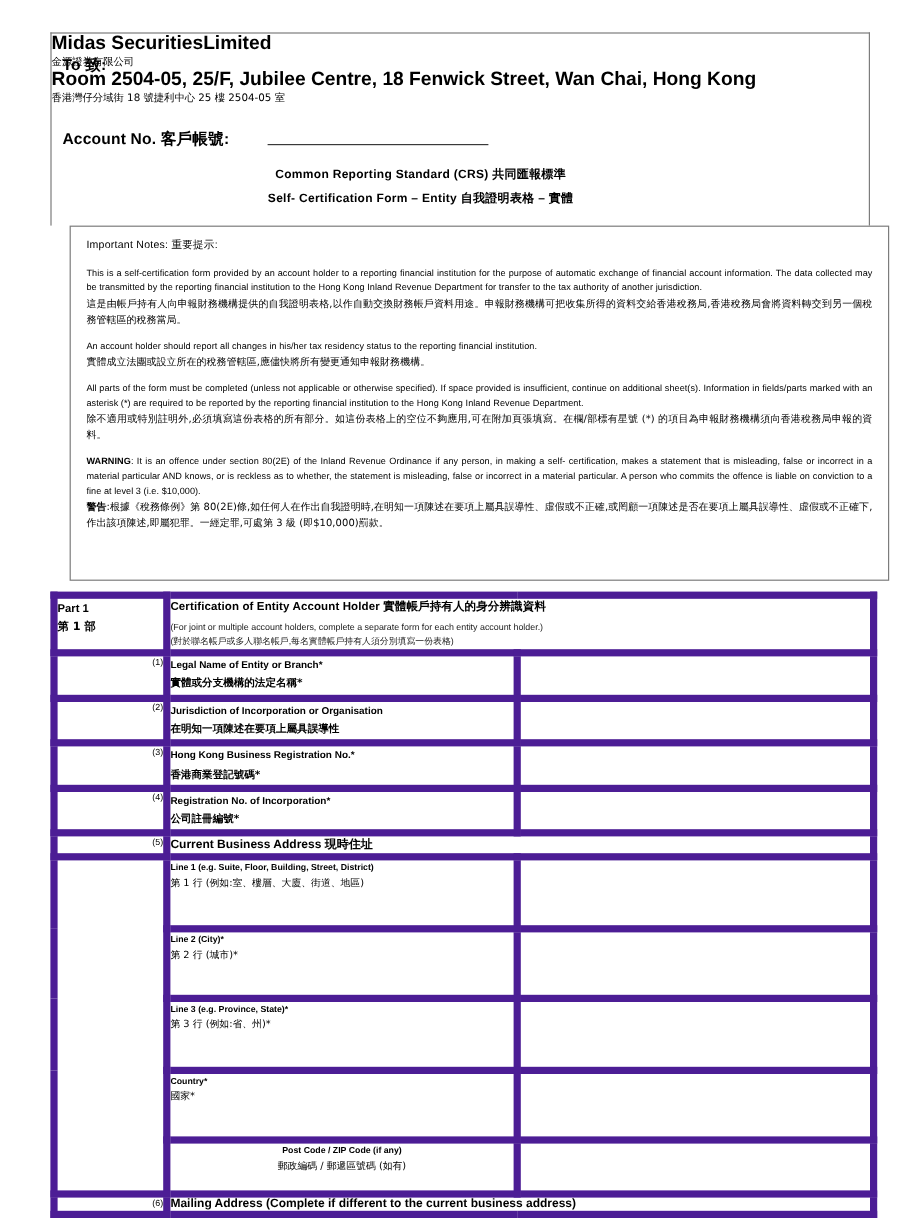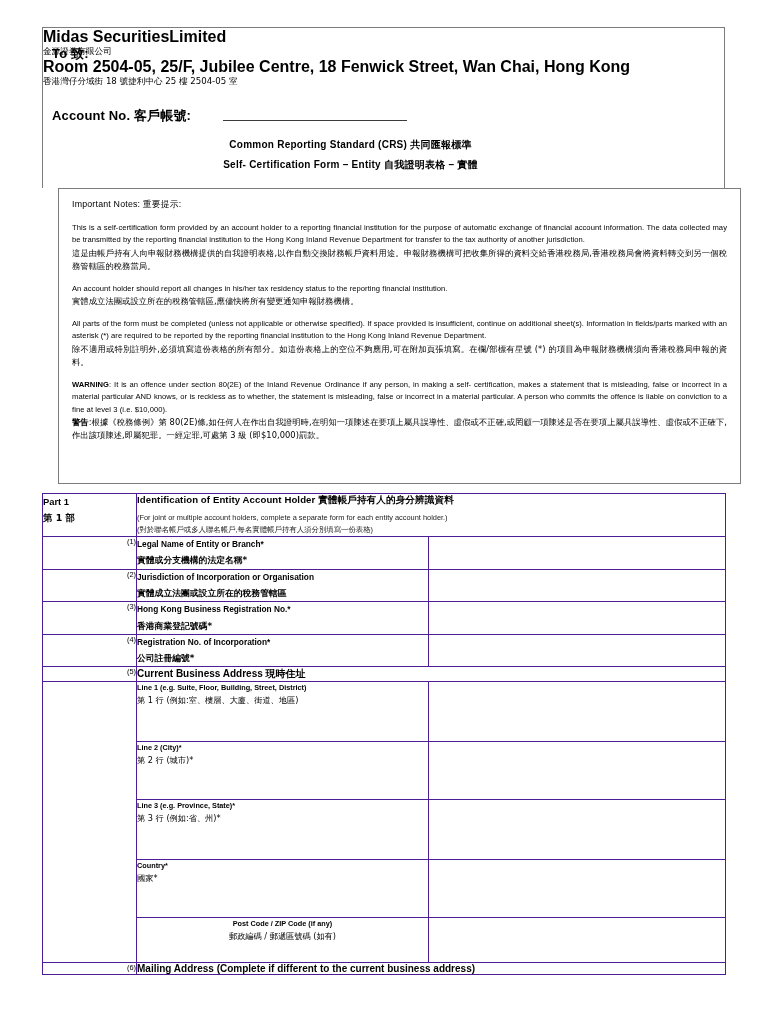--- a/index.html
+++ b/index.html
@@ -109,21 +109,21 @@
   
   .part-table {
     position: absolute;
     left: 42px;
     top: 493px;
     width: 683px;
     border-collapse: collapse;
     table-layout: fixed;
   }
   .part-table td {
-    border: 1px solid #4c1d95;
+    border: 6px solid #4c1d95;
     vertical-align: top;
     padding: 0;
     margin-top: 30px;
   }
   .c-num  { width: 94px; }
   .c-lbl  { width: 292px; }
   .c-val  { width: 297px; }
 
   .part-head-left {
     padding: 7px 0 7px 9px;
@@ -250,40 +250,40 @@
         <col class="c-val">
     </colgroup>
     <tbody>
 
       <tr>
         <td class="part-head-left">
           <div>Part 1</div>
           <div class="cjk">第 1 部</div>
         </td>
         <td class="part-head-right" colspan="2">
-          <div class="part-head-title">Identification of Entity Account Holder 實體帳戶持有人的身分辨識資料</div>
+          <div class="part-head-title">Certification of Entity Account Holder 實體帳戶持有人的身分辨識資料</div>
           <div class="part-head-sub">(For joint or multiple account holders, complete a separate form for each entity account holder.)</div>
           <div class="part-head-sub cjk">(對於聯名帳戶或多人聯名帳戶,每名實體帳戶持有人須分別填寫一份表格)</div>
         </td>
       </tr>
 
       <tr>
         <td class="num-cell">(1)</td>
         <td class="lbl-cell">
           <span class="en">Legal Name of Entity or Branch*</span>
           <span class="zh cjk">實體或分支機構的法定名稱*</span>
         </td>
         <td class="val-cell"></td>
       </tr>
 
       <tr>
         <td class="num-cell">(2)</td>
         <td class="lbl-cell">
           <span class="en">Jurisdiction of Incorporation or Organisation</span>
-          <span class="zh cjk">實體成立法團或設立所在的稅務管轄區</span>
+          <span class="zh cjk">在明知一項陳述在要項上屬具誤導性</span>
         </td>
         <td class="val-cell"></td>
       </tr>
 
       <tr>
         <td class="num-cell">(3)</td>
         <td class="lbl-cell">
           <span class="en">Hong Kong Business Registration No.*</span>
           <span class="zh cjk">香港商業登記號碼*</span>
         </td>

